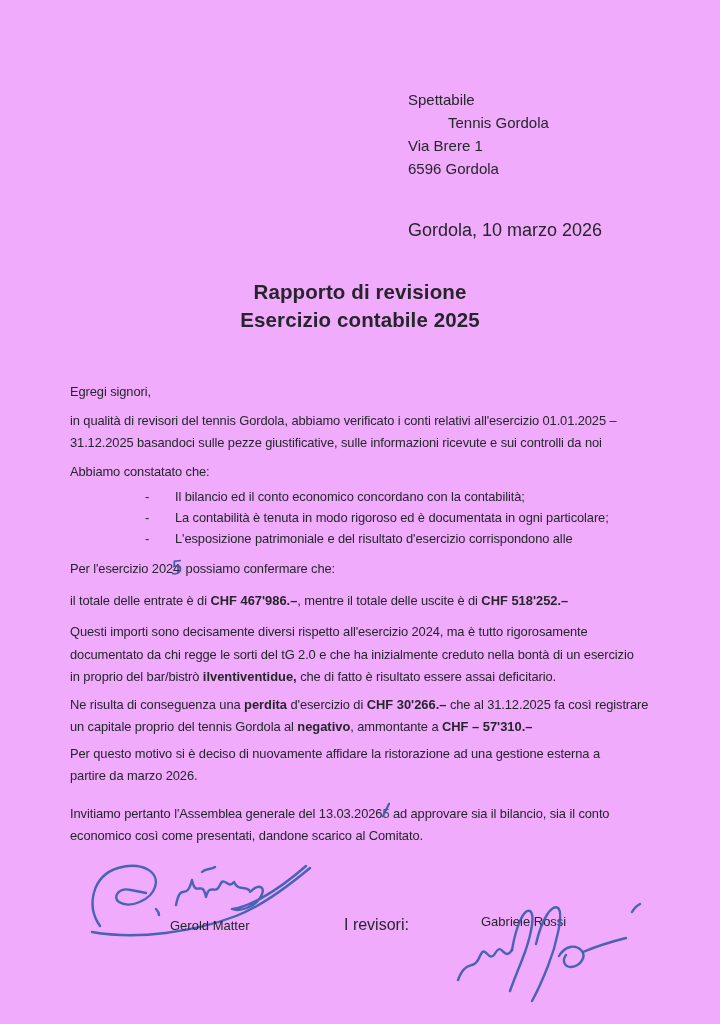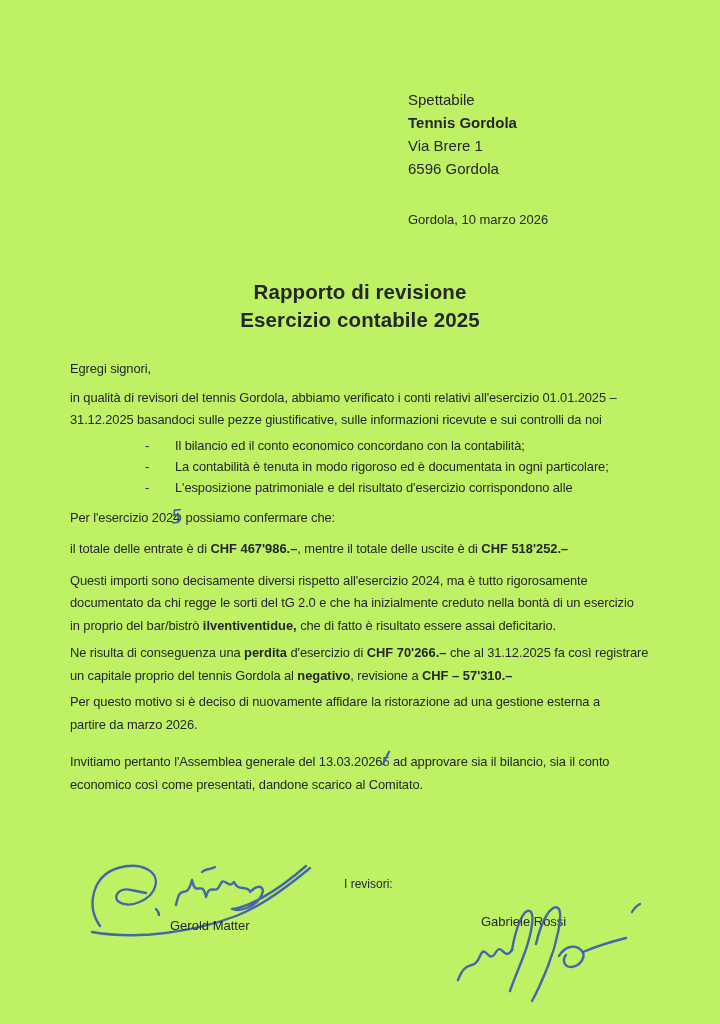--- a/index.html
+++ b/index.html
@@ -1,30 +1,30 @@
 <!DOCTYPE html>
 <html><head>
 <meta charset="utf-8">
 <style>
   html,body { margin:0; padding:0; background:#e9e9e9; }
   .page {
     position:relative; width:720px; height:1024px; margin:0 auto;
-    background:#bef264; color:#26262a;
+    background:#f0abfc; color:#26262a;
     font-family:"Liberation Sans", sans-serif;
     overflow:hidden;
   }
   .address { position:absolute; left:408px; top:88px; font-size:15px; line-height:23px; }
-  .address .bold { font-weight:700; }
-  .dateline { position:absolute; left:408px; top:212px; font-size:13px; }
+  .address .bold { font-weight:400;margin-left:40px; }
+  .dateline { position:absolute; left:408px; top:220px; font-size:18px; }
   .title {
     position:absolute; left:0; top:278px; width:720px; text-align:center;
     font-weight:700; font-size:20.5px; line-height:27.5px; letter-spacing:0.1px;
   }
   .body {
-    position:absolute; left:70px; top:358px; width:600px;
+    position:absolute; left:70px; top:381px; width:600px;
     font-size:12.9px; line-height:22.5px; letter-spacing:-0.1px;
   }
   .para { margin:0; }
   .mt-greet { margin-top:0; }
   .mt-intro { margin-top:6px; }
   .mt-const { margin-top:6px; }
   .mt-bullets { margin-top:3px; line-height:21px; }
   .mt-eser { margin-top:6px; }
   .mt-tot { margin-top:9px; }
   .mt-questi { margin-top:9px; }
@@ -41,21 +41,21 @@
   }
   .struck-wrap { position:relative; display:inline-block; color:#4a4c55; }
   .strike-line {
     position:absolute; left:3px; top:-1px; width:2px; height:16px;
     background:#3a5bb0; transform:rotate(26deg); border-radius:1px;
   }
   .sig-left  { position:absolute; left:84px;  top:860px; }
   .sig-right { position:absolute; left:452px; top:900px; }
   .sig-name-left  { position:absolute; left:170px; top:918px; font-size:13px; }
   .sig-name-right { position:absolute; left:481px; top:914px; font-size:13px; }
-  .revisori { position:absolute; left:344px; top:877px; font-size:12px; }
+  .revisori { position:absolute; left:344px; top:916px; font-size:16px; }
   svg.ink path { fill:none; stroke:#3a5bb0; stroke-width:2.4; stroke-linecap:round; stroke-linejoin:round; opacity:0.92; }
 </style>
 </head>
 <body>
 
 <div class="page">
 
   <div class="address">
     <div>Spettabile</div>
     <div class="bold">Tennis Gordola</div>
@@ -72,20 +72,21 @@
 
   <div class="body">
 
     <div class="para mt-greet">Egregi signori,</div>
 
     <div class="para mt-intro">
       <div>in qualità di revisori del tennis Gordola, abbiamo verificato i conti relativi all'esercizio 01.01.2025 –</div>
       <div>31.12.2025 basandoci sulle pezze giustificative, sulle informazioni ricevute e sui controlli da noi</div>
     </div>
 
+    <div class="para mt-const">Abbiamo constatato che:</div>
 
     <div class="para mt-bullets">
       <div class="brow">
         <span class="bmark">-</span>
         <span>Il bilancio ed il conto economico concordano con la contabilità;</span>
       </div>
       <div class="brow">
         <span class="bmark">-</span>
         <span>La contabilità è tenuta in modo rigoroso ed è documentata in ogni particolare;</span>
       </div>
@@ -108,24 +109,24 @@
     <div class="para mt-questi">
       <div>Questi importi sono decisamente diversi rispetto all'esercizio 2024, ma è tutto rigorosamente</div>
       <div>documentato da chi regge le sorti del tG 2.0 e che ha inizialmente creduto nella bontà di un esercizio</div>
       <div>
         <span>in proprio del bar/bistrò </span><strong>ilventiventidue,</strong><span> che di fatto è risultato essere assai deficitario.</span>
       </div>
     </div>
 
     <div class="para mt-ne">
       <div>
-        <span>Ne risulta di conseguenza una </span><strong>perdita</strong><span> d'esercizio di </span><strong>CHF 70'266.–</strong><span> che al 31.12.2025 fa così registrare</span>
+        <span>Ne risulta di conseguenza una </span><strong>perdita</strong><span> d'esercizio di </span><strong>CHF 30'266.–</strong><span> che al 31.12.2025 fa così registrare</span>
       </div>
       <div>
-        <span>un capitale proprio del tennis Gordola al </span><strong>negativo</strong><span>, revisione a </span><strong>CHF – 57'310.–</strong>
+        <span>un capitale proprio del tennis Gordola al </span><strong>negativo</strong><span>, ammontante a </span><strong>CHF – 57'310.–</strong>
       </div>
     </div>
 
     <div class="para mt-motivo">
       <div>Per questo motivo si è deciso di nuovamente affidare la ristorazione ad una gestione esterna a</div>
       <div>partire da marzo 2026.</div>
     </div>
 
     <div class="para mt-invito">
       <div>

